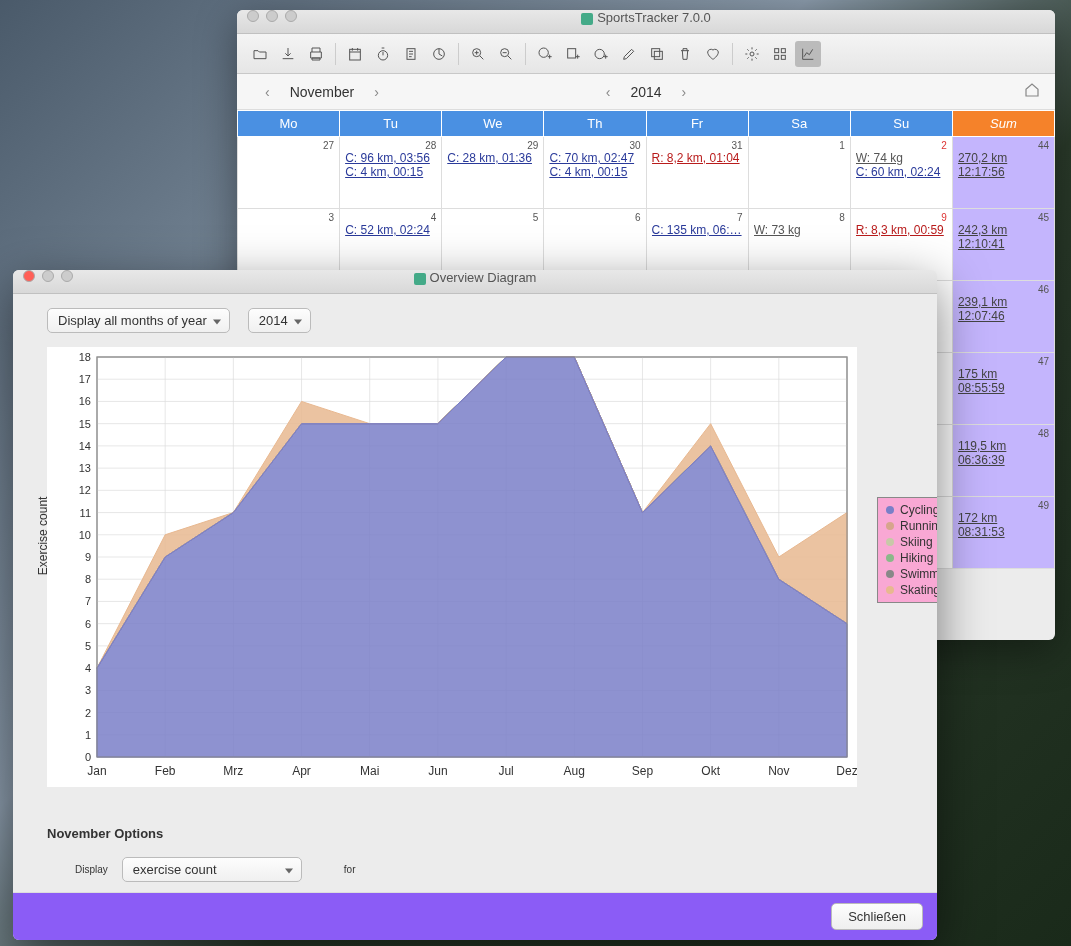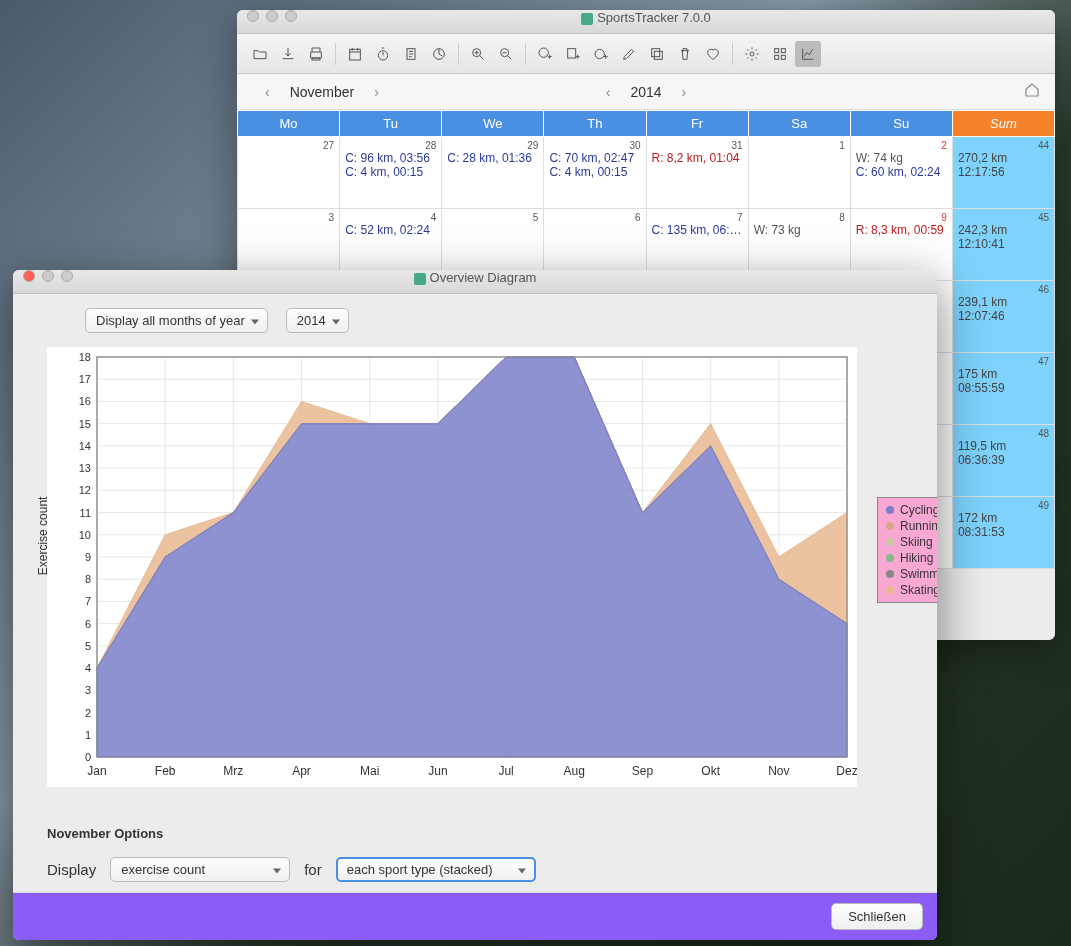--- a/index.html
+++ b/index.html
@@ -56,45 +56,45 @@
 
   .cal-wrap { flex:1; }
   table.cal { width:100%; border-collapse:collapse; table-layout:fixed; }
   table.cal th {
     background:#4a90e2; color:#fff; font-weight:500; font-size:13px; padding:5px 0; border:1px solid #fff;
   }
   table.cal th.sum { background:#f5822a;font-style:italic; }
   table.cal td {
     border:1px solid #ddd; height:72px; vertical-align:top; padding:3px 5px; font-size:12px; background:#fff;
   }
-  table.cal td.sum { background:#7dd3fc; }
+  table.cal td.sum { background:#c4b5fd; }
   .daynum { text-align:right; color:#555; font-size:10px; }
   .daynum.red { color:#d33; }
   .daynum.wk { font-weight:500;}
-  .entry { color:#2a3a9a; font-size:12px; white-space:nowrap; overflow:hidden; text-overflow:ellipsis;}
+  .entry { color:#2a3a9a; font-size:12px; white-space:nowrap; overflow:hidden; text-overflow:ellipsis;text-decoration:underline;}
   .entry.r { color:#b91c1c; }
   .entry.w { color:#555; }
   .sum .entry { color:#444; }
 
   
   .dialog {
     position:absolute;
     left:13px; top:270px;
     width:924px; height:670px;
     background:#ececec;
     border-radius:6px;
     box-shadow: 0 15px 50px rgba(0,0,0,0.5);
     display:flex; flex-direction:column;
     overflow:hidden;
   }
   .dialog .titlebar .dotbtn.r { background:#ff5f57;}
 
   .dlg-body { flex:1; padding:14px 34px 10px; display:flex; flex-direction:column; }
   .section-title { font-weight:bold; font-size:13px; margin-bottom:10px; }
-  .controls-row { display:flex; gap:18px; align-items:center; margin-bottom:14px;margin-left:38px;}
+  .controls-row { display:flex; gap:18px; align-items:center; margin-bottom:14px;}
   .dropdown {
     background:linear-gradient(#fdfdfd,#f0f0f0);
     border:1px solid #bbb; border-radius:5px;
     padding:4px 22px 4px 10px;
     font-size:13px; color:#333; position:relative;
     min-width:60px;
   }
   .dropdown::after {
     content:""; position:absolute; right:8px; top:50%; transform:translateY(-30%);
     border-left:4px solid transparent; border-right:4px solid transparent; border-top:5px solid #666;
@@ -109,21 +109,21 @@
   }
 
   .legend {
     position:absolute; left:830px; top:150px;
     background:#f9a8d4; border:1px solid #888; padding:4px 8px; font-size:12px;
   }
   .legend-row { display:flex; align-items:center; gap:6px; padding:1px 0;}
   .legend-sw { width:8px; height:8px; border-radius:50%;}
 
   .opts-row { display:flex; align-items:center; gap:14px; margin-top:6px;}
-  .opts-row .label { font-size:15px; }
+  .opts-row .label { font-size:10px;margin-left:28px; }
 
   .dlg-footer {
     border-top:1px solid #ddd;
     padding:10px 14px;
     display:flex; justify-content:flex-end;
     background:#8b5cf6;
   }
   .btn {
     background:linear-gradient(#fdfdfd,#efefef);
     border:1px solid #bbb; border-radius:5px;
@@ -591,20 +591,19 @@
             <span>Skating</span>
           </div>
         </div>
     </div>
 
     <div class="section-title" style="margin-top:6px">November Options</div>
     <div class="opts-row">
       <span class="label">Display</span>
       <div class="dropdown" style="min-width:180px">exercise count</div>
       <span class="label">for</span>
-      <div class="dropdown hl" style="min-width:200px">each sport type (stacked)</div>
     </div>
   </div>
 
   <div class="dlg-footer">
     <div class="btn">Schließen</div>
   </div>
 </div>
 
 </body></html>

